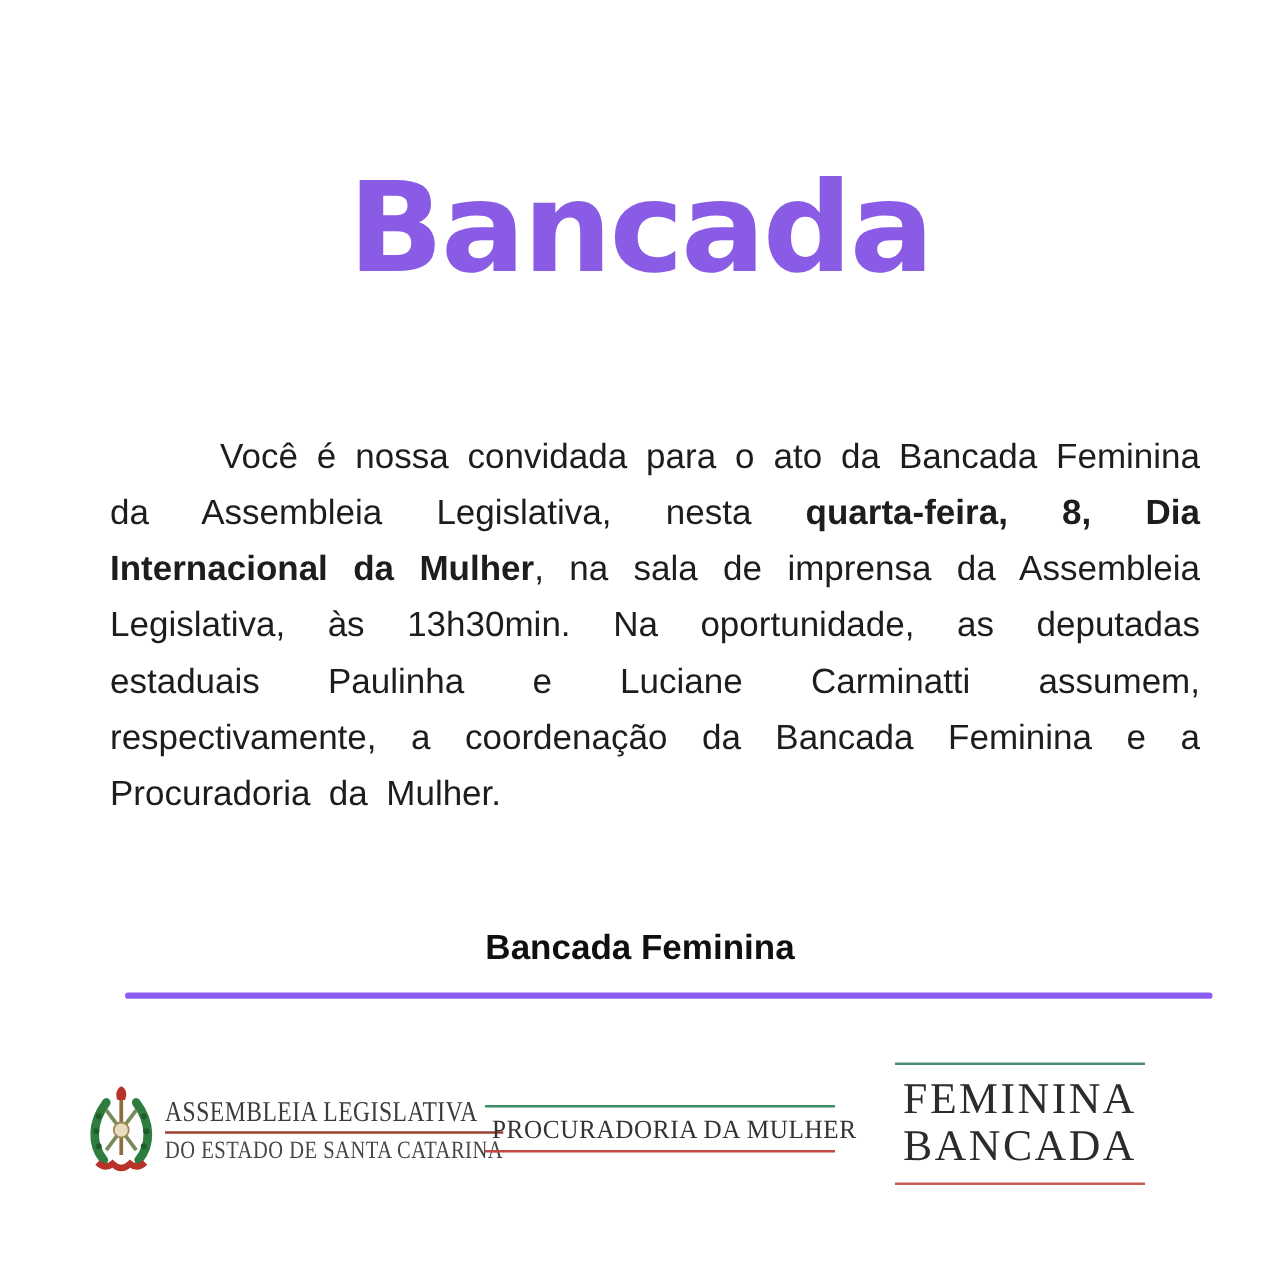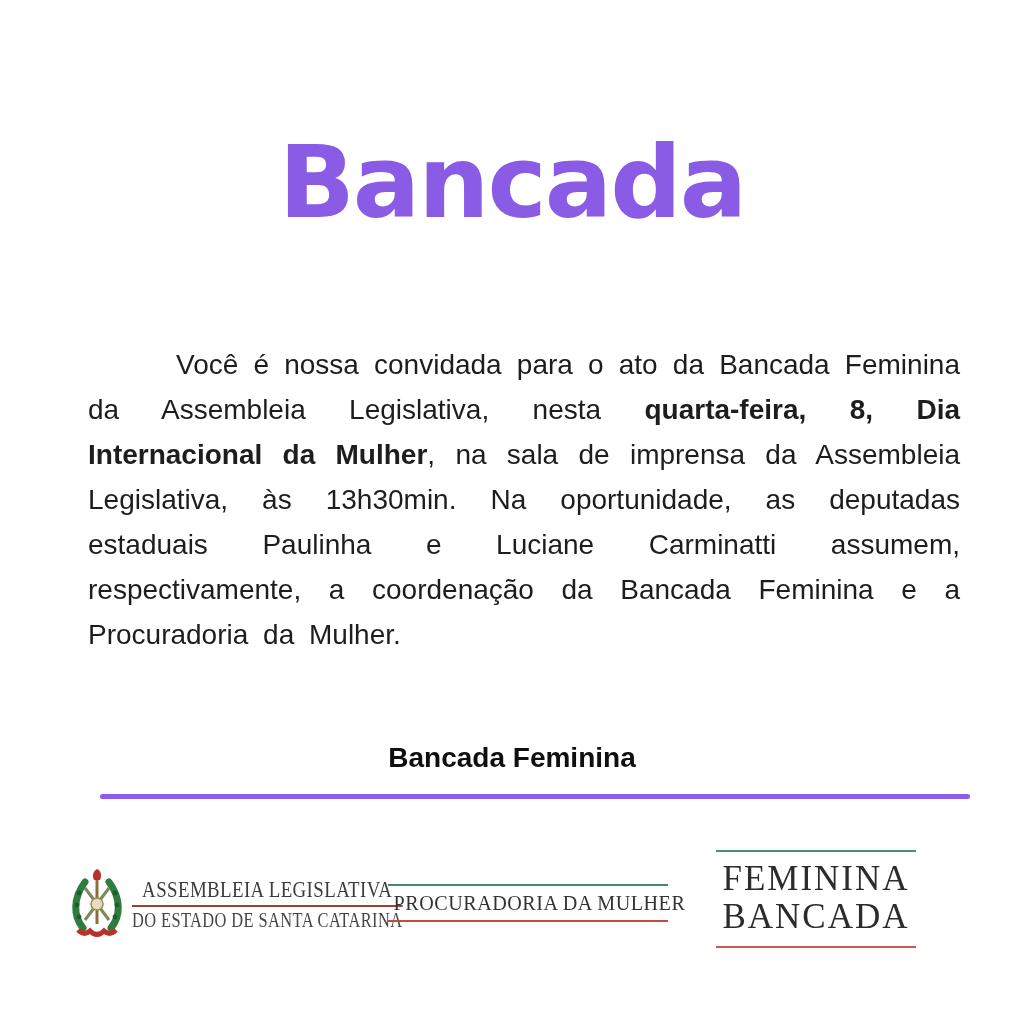--- a/index.html
+++ b/index.html
@@ -21,21 +21,21 @@
   .signature{
     position:absolute;top:742px;left:0;right:0;text-align:center;
     font-size:28px;font-weight:700;color:#0f0f0f;letter-spacing:0px;
   }
   .divider{
     position:absolute;top:794px;left:100px;width:870px;height:5px;
     border-radius:3px;
   }
   .logos-row{position:absolute;top:840px;left:0;width:1024px;height:120px;}
   
-  .alesc{position:absolute;left:70px;top:26px;display:flex;align-items:center;text-align:center;}
+  .alesc{position:absolute;left:70px;top:26px;display:flex;align-items:center;}
   .alesc svg{flex:0 0 auto;}
   .alesc-text{margin-left:8px;font-family:"Liberation Serif",serif;}
   .alesc-line1{
     font-size:23px;color:#3b3b3b;letter-spacing:0.5px;white-space:nowrap;
     transform:scaleX(0.82);transform-origin:left center;
     border-bottom:2px solid #9c4030;padding-bottom:2px;
   }
   .alesc-line2{
     font-size:20px;color:#454545;letter-spacing:0.5px;white-space:nowrap;
     transform:scaleX(0.82);transform-origin:left center;margin-top:2px;

